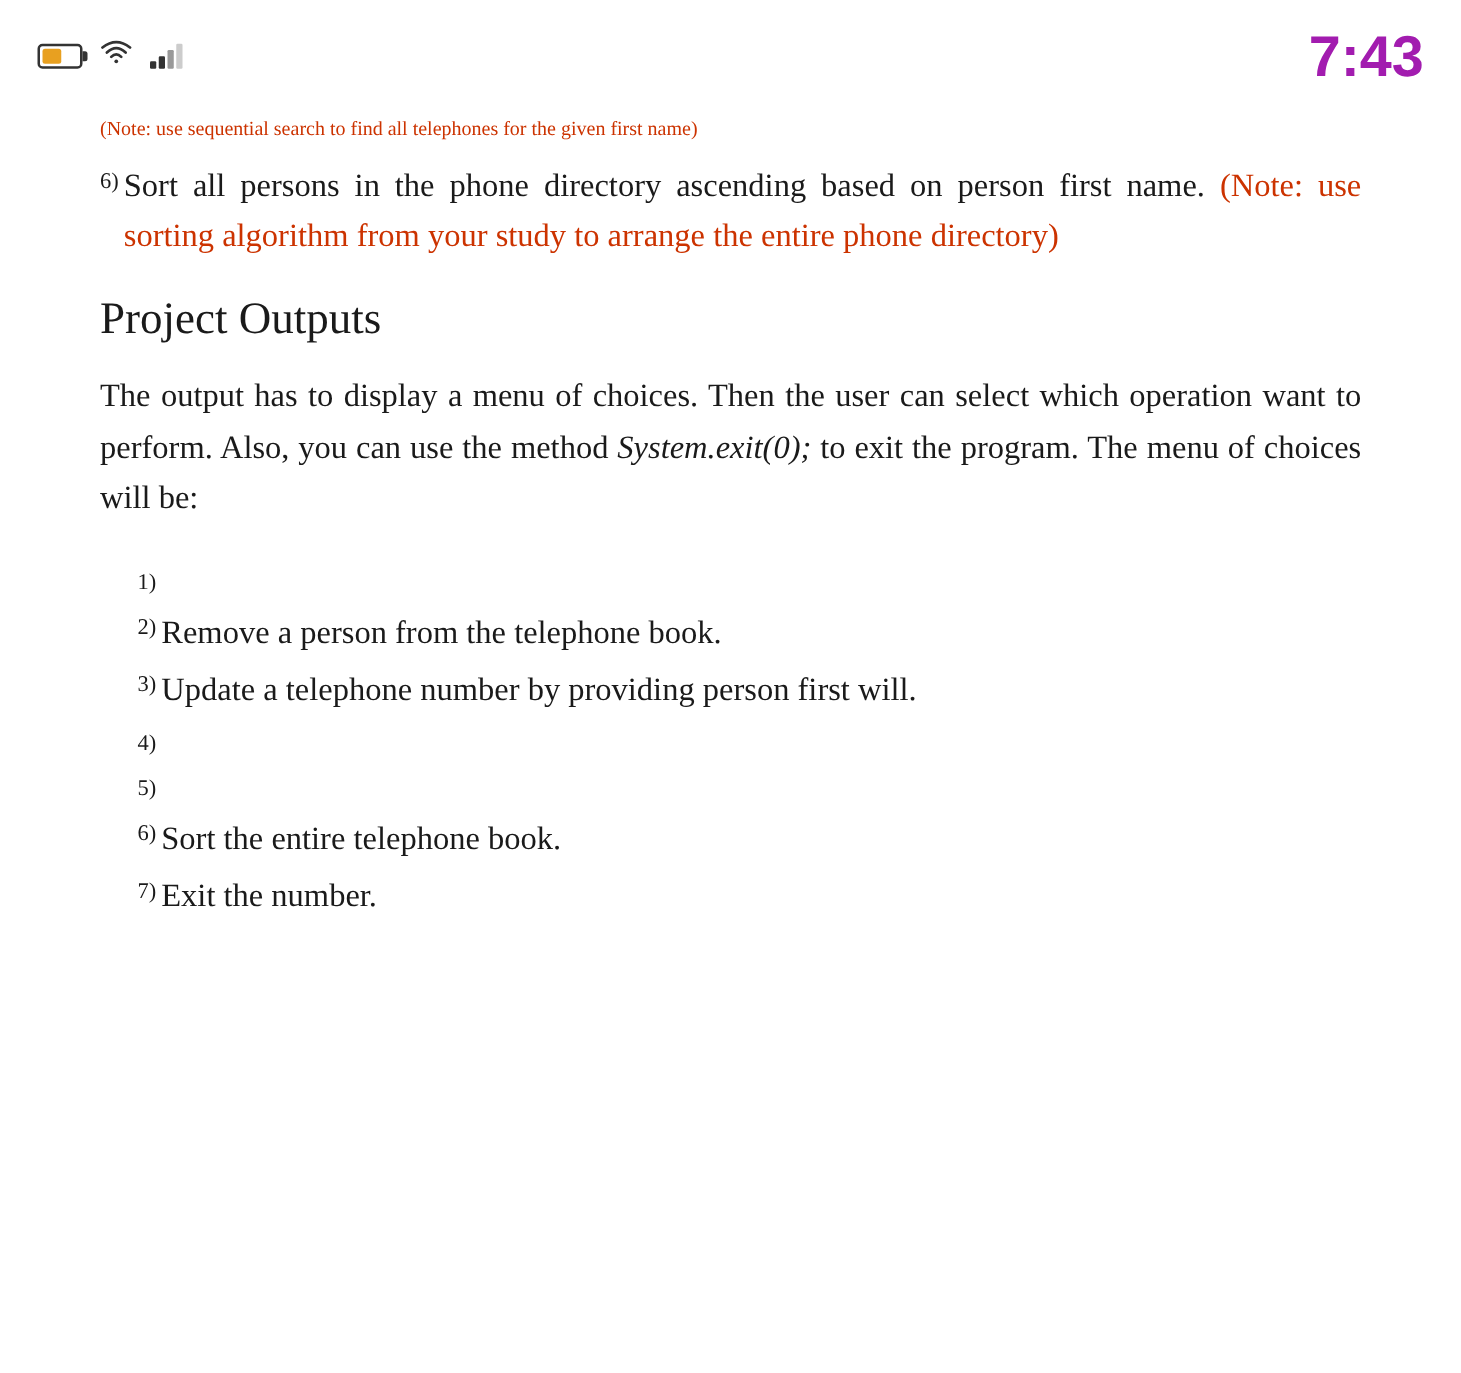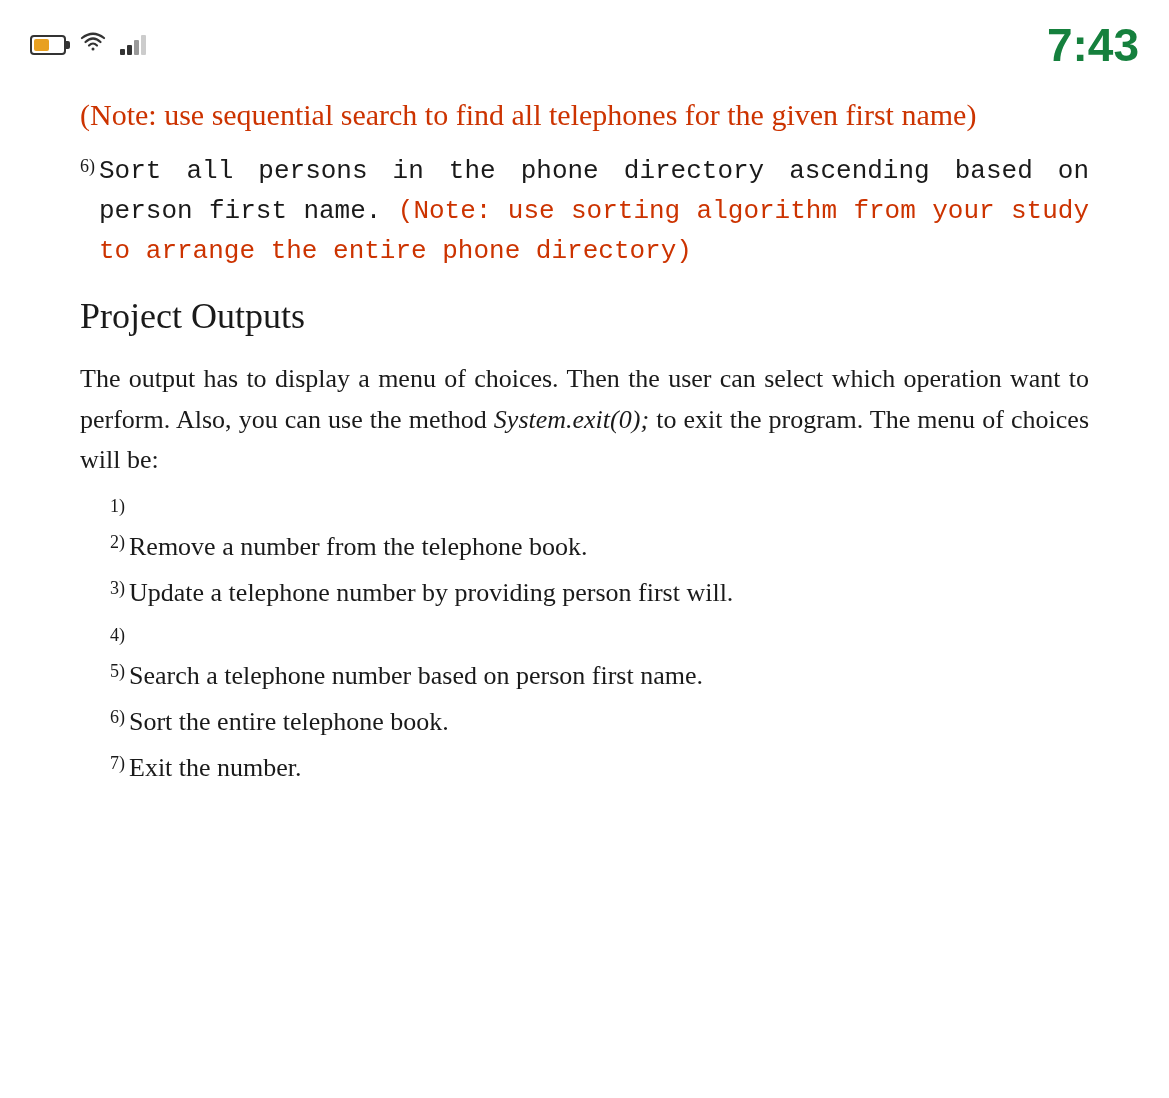--- a/index.html
+++ b/index.html
@@ -80,31 +80,31 @@
 
     .signal-bar:nth-child(1) { height: 6px; }
     .signal-bar:nth-child(2) { height: 10px; }
     .signal-bar:nth-child(3) { height: 15px; background: #999; }
     .signal-bar:nth-child(4) { height: 20px; background: #ccc; }
 
     .time {
       font-size: 46px;
       font-weight: bold;
       font-family: -apple-system, 'Helvetica Neue', Arial, sans-serif;
-      color: #15803d;
+      color: #a21caf;
     }
 
     
     .content {
       padding: 10px 80px 40px 80px;
     }
 
     .note-red {
       color: #cc3300;
-      font-size: 30px;
+      font-size: 16px;
       line-height: 1.55;
       margin-bottom: 12px;
     }
 
     .item-6-block {
       display: flex;
       align-items: flex-start;
       margin-bottom: 24px;
       font-size: 26px;
       line-height: 1.55;
@@ -113,35 +113,34 @@
     .item-number {
       font-size: 18px;
       vertical-align: super;
       margin-right: 4px;
       flex-shrink: 0;
       margin-top: 2px;
     }
 
     .item-text {
       text-align: justify;
-      font-family: Liberation Mono, monospace;
     }
 
     .section-heading {
       font-size: 36px;
       font-weight: normal;
       margin: 12px 0 22px 0;
       font-family: Georgia, serif;
     }
 
     .paragraph {
       font-size: 26px;
       line-height: 1.55;
       text-align: justify;
-      margin-bottom: 11px;
+      margin-bottom: 32px;
     }
 
     .italic {
       font-style: italic;
     }
 
     .list-item {
       display: flex;
       align-items: flex-start;
       font-size: 26px;
@@ -200,32 +199,31 @@
   <p class="paragraph">
     <span>The output has to display a menu of choices. Then the user can select which operation want to perform. Also, you can use the method </span><span class="italic">System.exit(0);</span><span> to exit the program. The menu of choices will be:</span>
   </p>
 
   <div class="list-container">
     <div class="list-item">
       <span class="item-number">1)</span>
     </div>
     <div class="list-item">
       <span class="item-number">2)</span>
-      <span>Remove a number from the telephone book.</span>
+      <span>Remove a person from the telephone book.</span>
     </div>
     <div class="list-item">
       <span class="item-number">3)</span>
       <span>Update a telephone number by providing person first will.</span>
     </div>
     <div class="list-item">
       <span class="item-number">4)</span>
     </div>
     <div class="list-item">
       <span class="item-number">5)</span>
-      <span>Search a telephone number based on person first name.</span>
     </div>
     <div class="list-item">
       <span class="item-number">6)</span>
       <span>Sort the entire telephone book.</span>
     </div>
     <div class="list-item">
       <span class="item-number">7)</span>
       <span>Exit the number.</span>
     </div>
   </div>

